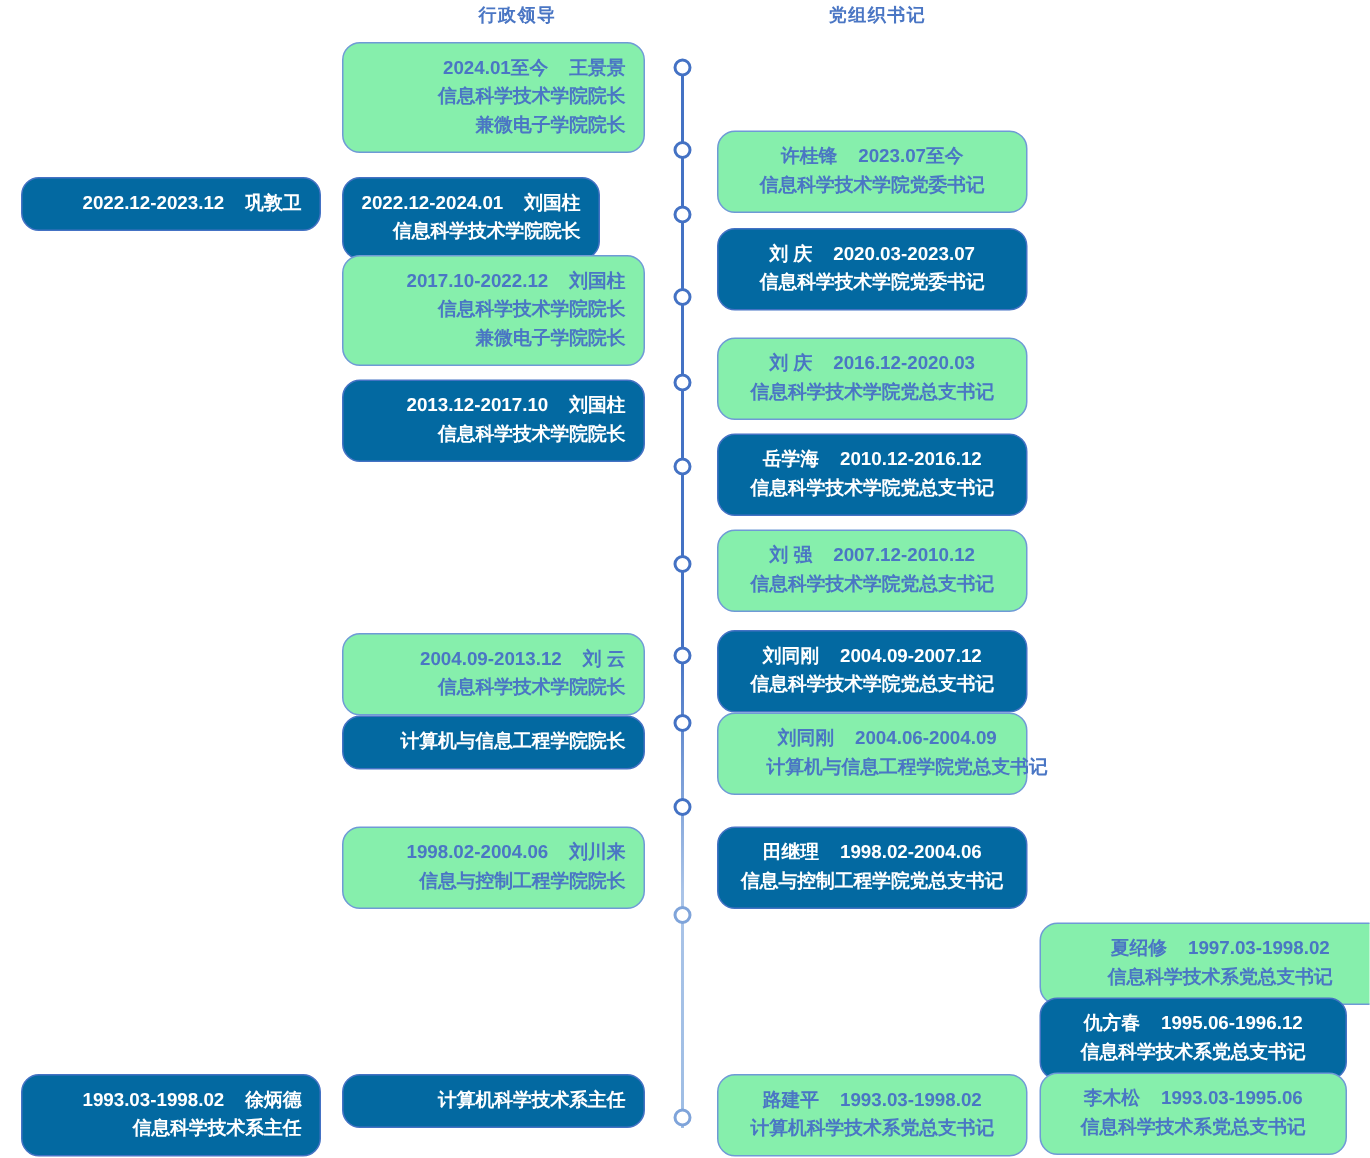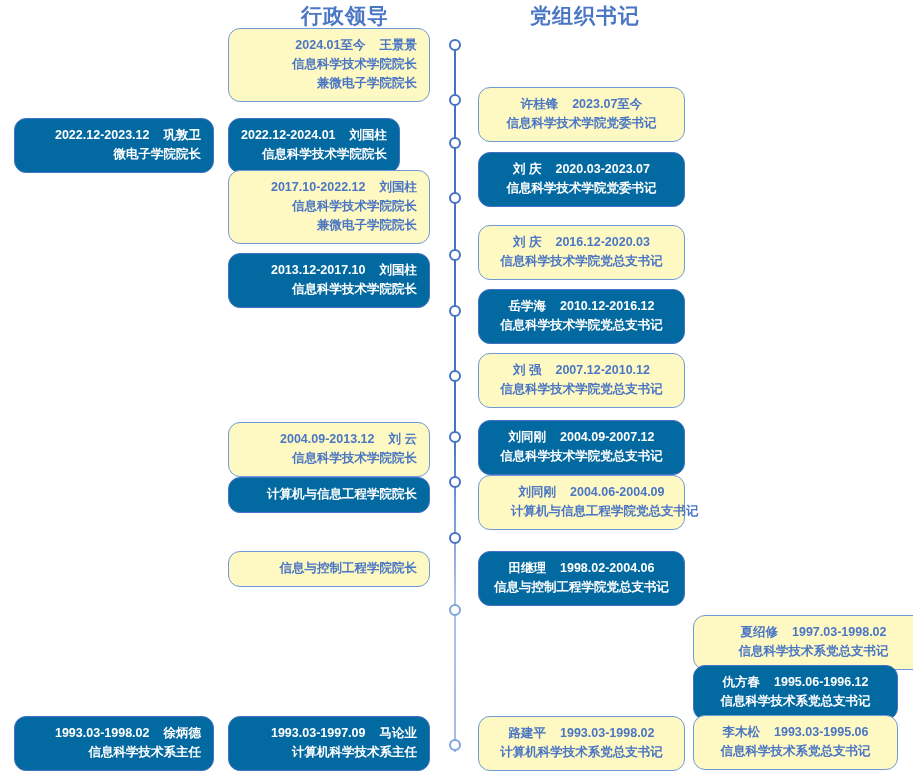--- a/index.html
+++ b/index.html
@@ -17,21 +17,21 @@
 
   #canvas {
     position: relative;
     width: 913px;
     height: 772px;
   }
 
   
   .col-header {
     position: absolute;
-    font-size: 21px;
+    font-size: 12px;
     font-weight: 700;
     color: #4a76c4;
     letter-spacing: 1px;
     white-space: nowrap;
     text-align: center;
   }
   #header-admin  { left: 255px; top: 2px; width: 180px; }
   #header-party  { left: 495px; top: 2px; width: 180px; }
 
   
@@ -66,21 +66,21 @@
   .card {
     position: absolute;
     box-sizing: border-box;
     border-radius: 12px;
     padding: 7px 12px 8px 12px;
     font-size: 12.5px;
     line-height: 19px;
     white-space: nowrap;
   }
   .card.outline {
-    background: #fef9c3;
+    background: #86efac;
     border: 1px solid #6f9ad6;
     color: #4a76c4;
   }
   .card.filled {
     background: #0369a1;
     border: 1px solid #4472c4;
     color: #ffffff;
   }
   .card .line1 {
     font-weight: 700;
@@ -115,21 +115,20 @@
       <div class="node" style="top: 391px;"></div>
       <div class="node" style="top: 436px;"></div>
       <div class="node" style="top: 492px;"></div>
       <div class="node faded" style="top: 564px;"></div>
       <div class="node faded" style="top: 699px;"></div>
     </div>
 
   <div id="group-admin-far-left">
       <div class="card filled align-right" style="left: 14px; top: 118px; width: 200px;">
         <div class="line1"><span>2022.12-2023.12</span><span class="gap-sm"></span><span>巩敦卫</span></div>
-        <div class="line2">微电子学院院长</div>
       </div>
       <div class="card filled align-right" style="left: 14px; top: 716px; width: 200px;">
         <div class="line1"><span>1993.03-1998.02</span><span class="gap-sm"></span><span>徐炳德</span></div>
         <div class="line2">信息科学技术系主任</div>
       </div>
     </div>
   <div id="group-admin-column">
       <div class="card outline align-right" style="left: 228px; top: 28px; width: 202px;">
         <div class="line1"><span>2024.01至今</span><span class="gap-sm"></span><span>王景景</span></div>
         <div class="line2">信息科学技术学院院长</div>
@@ -149,24 +148,24 @@
         <div class="line2">信息科学技术学院院长</div>
       </div>
       <div class="card outline align-right" style="left: 228px; top: 422px; width: 202px;">
         <div class="line1"><span>2004.09-2013.12</span><span class="gap-sm"></span><span>刘 云</span></div>
         <div class="line2">信息科学技术学院院长</div>
       </div>
       <div class="card filled align-right" style="left: 228px; top: 477px; width: 202px;">
         <div class="line2">计算机与信息工程学院院长</div>
       </div>
       <div class="card outline align-right" style="left: 228px; top: 551px; width: 202px;">
+        <div class="line1"><span>1998.02-2004.06</span><span class="gap-sm"></span><span>刘川来</span></div>
         <div class="line2">信息与控制工程学院院长</div>
       </div>
       <div class="card filled align-right" style="left: 228px; top: 716px; width: 202px;">
-        <div class="line1"><span>1993.03-1997.09</span><span class="gap-sm"></span><span>马论业</span></div>
         <div class="line2">计算机科学技术系主任</div>
       </div>
     </div>
   <div id="group-party-column">
       <div class="card outline align-left" style="left: 478px; top: 87px; width: 207px;">
         <div class="line1"><span>许桂锋</span><span class="gap-sm"></span><span>2023.07至今</span></div>
         <div class="line2">信息科学技术学院党委书记</div>
       </div>
       <div class="card filled align-left" style="left: 478px; top: 152px; width: 207px;">
         <div class="line1"><span>刘 庆</span><span class="gap-sm"></span><span>2020.03-2023.07</span></div>

